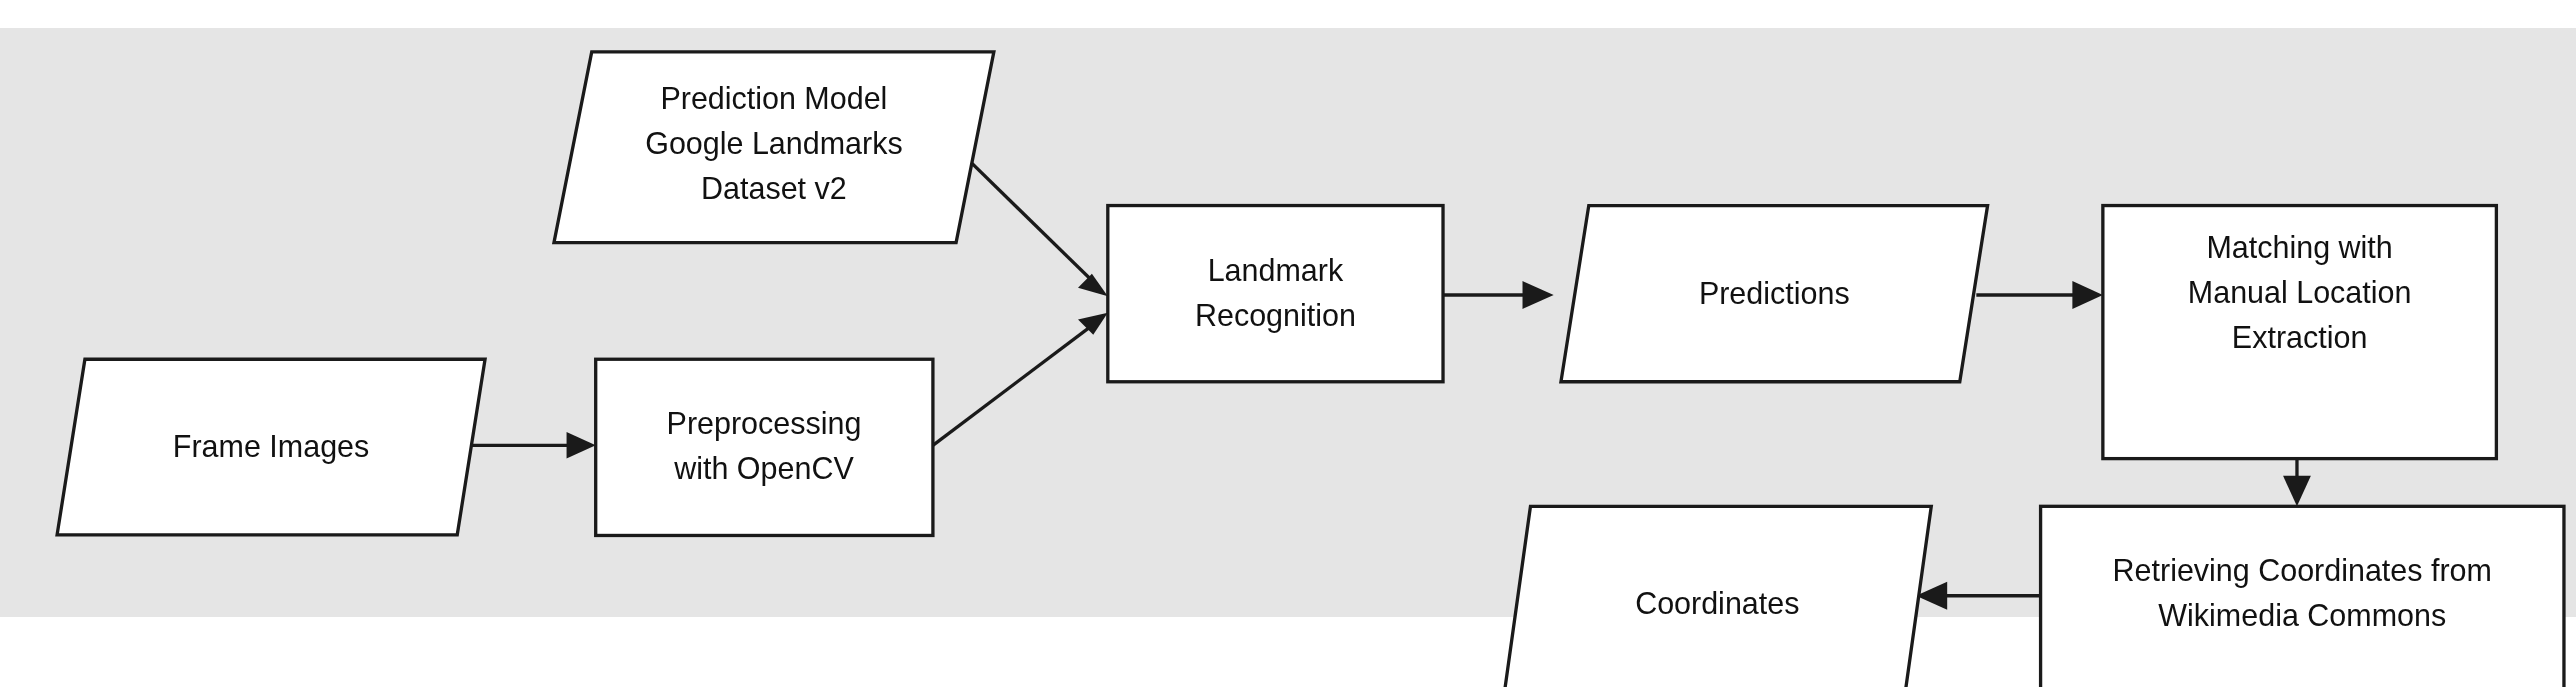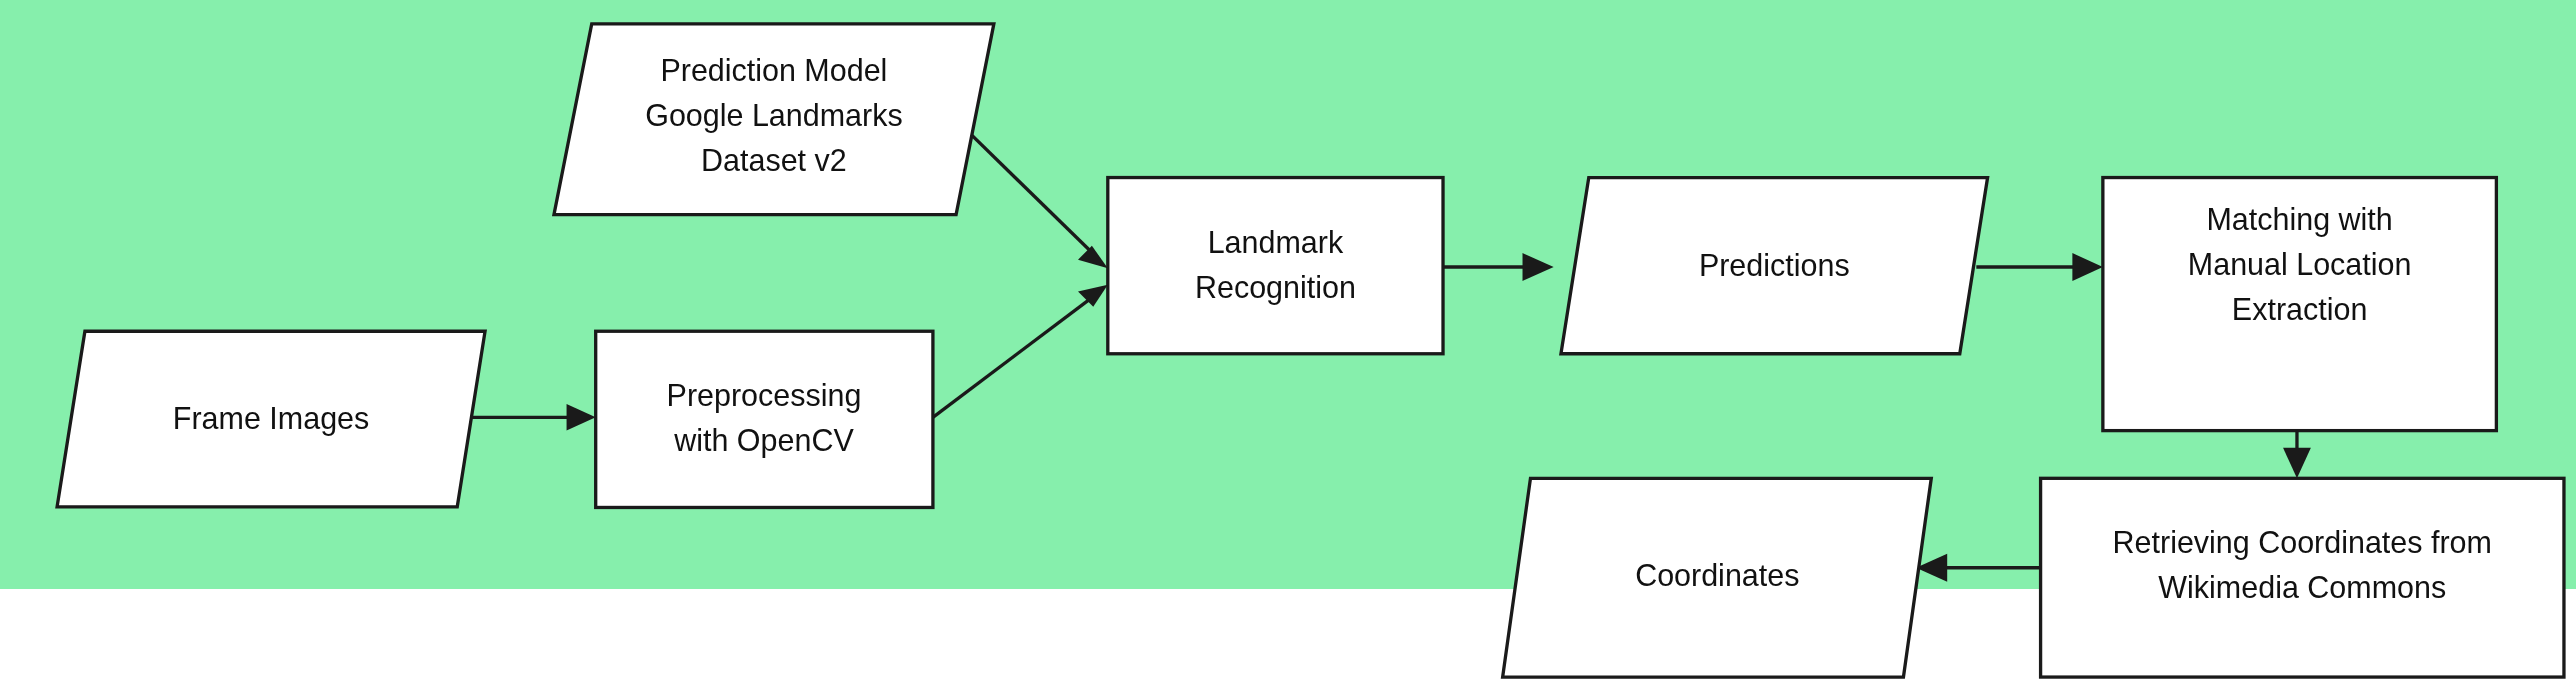--- a/index.html
+++ b/index.html
@@ -11,21 +11,22 @@
   body {
     width: 2576px;
     height: 687px;
     font-family: "Liberation Sans", sans-serif;
     overflow: hidden;
   }
   #flowchart-root {
     position: relative;
     width: 2576px;
     height: 589px;
-    background: #86efac;
+    background: #e5e5e5;
+    margin-top: 28px;
   }
   svg.diagram-canvas {
     display: block;
     width: 2576px;
     height: 687px;
   }
   .node-shape {
     fill: #ffffff;
     stroke: #1a1a1a;
     stroke-width: 5;

